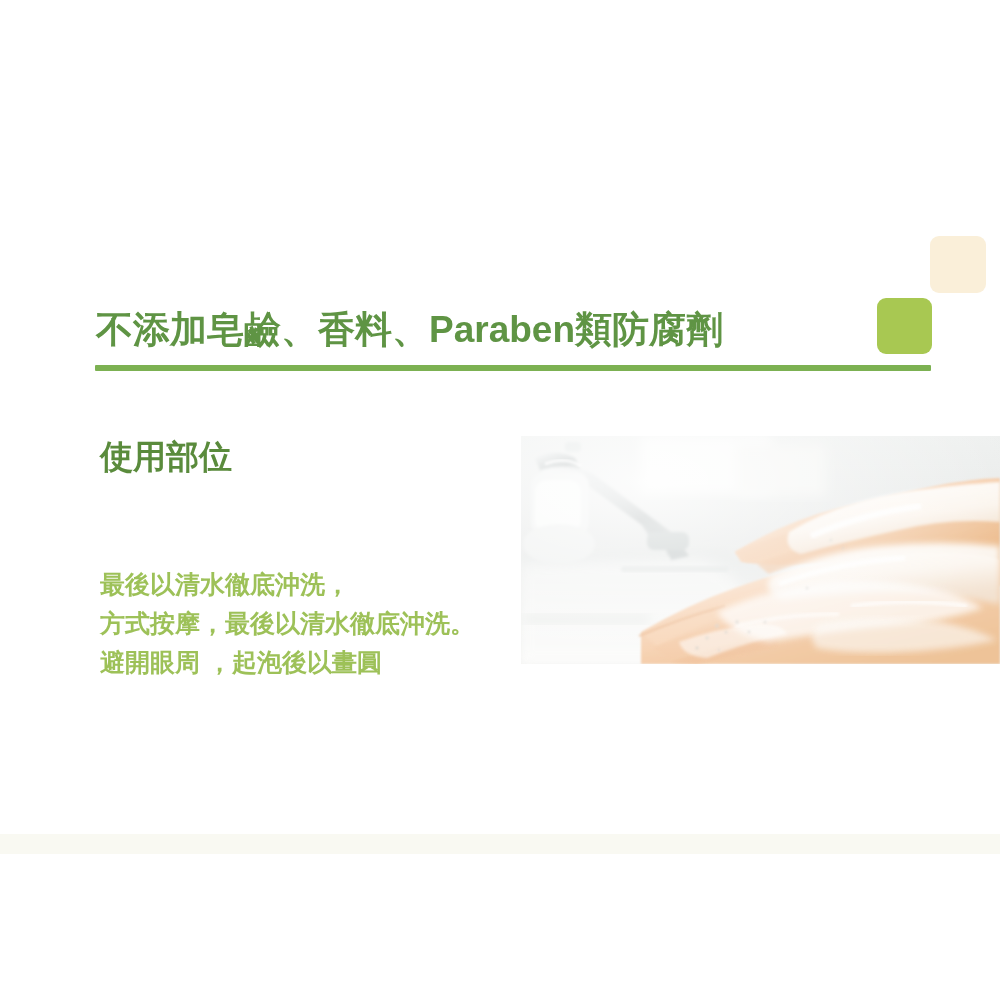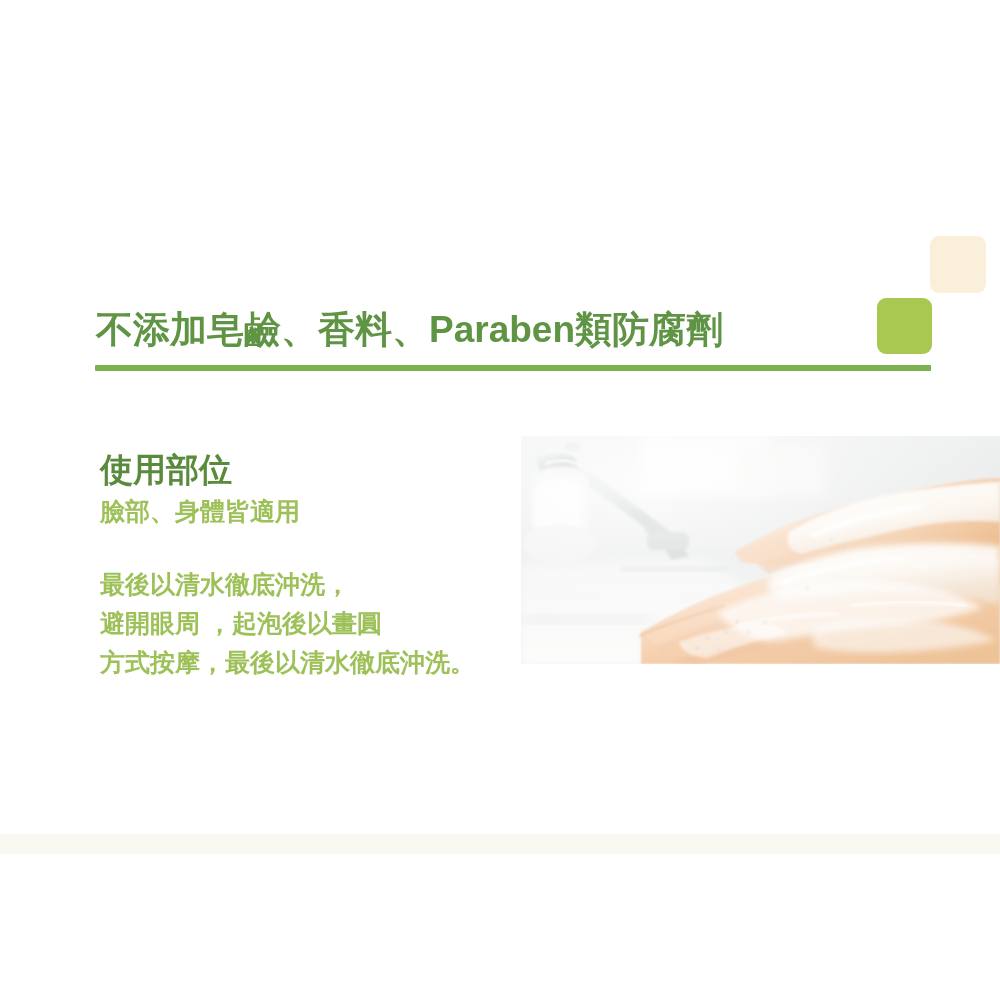--- a/index.html
+++ b/index.html
@@ -93,21 +93,21 @@
     font-weight: 700;
     color: #9dc158;
     margin: 0;
   }
   .section-body div {
     white-space: nowrap;
   }
   #section-usage-area {
     position: absolute;
     left: 0;
-    top: 13px;
+    top: 0;
   }
   #section-usage-method {
     position: absolute;
     left: 0;
     top: 130px;
   }
 
   
   #photo {
     position: absolute;
@@ -144,30 +144,27 @@
 
   <div id="title-row">
     <div id="title-text">不添加皂鹼、香料、Paraben類防腐劑</div>
   </div>
   <div id="title-rule"></div>
 
   <div id="content-left">
 
     <div class="section" id="section-usage-area">
       <div class="section-heading">使用部位</div>
-      <div class="section-body">
-        <div>臉部、身體皆適用</div>
-      </div>
     </div>
 
     <div class="section" id="section-usage-method">
       <div class="section-body">
         <div>最後以清水徹底沖洗，</div>
+        <div>方式按摩，最後以清水徹底沖洗。</div>
         <div>避開眼周 ，起泡後以畫圓</div>
-        <div>方式按摩，最後以清水徹底沖洗。</div>
       </div>
     </div>
 
   </div>
 
   <div id="photo">
     <svg viewBox="0 0 479 228" preserveAspectRatio="none">
       <defs>
         <linearGradient id="bgWall" x1="0" y1="0" x2="0" y2="1">
           <stop offset="0%" stop-color="#eef0ef"></stop>

